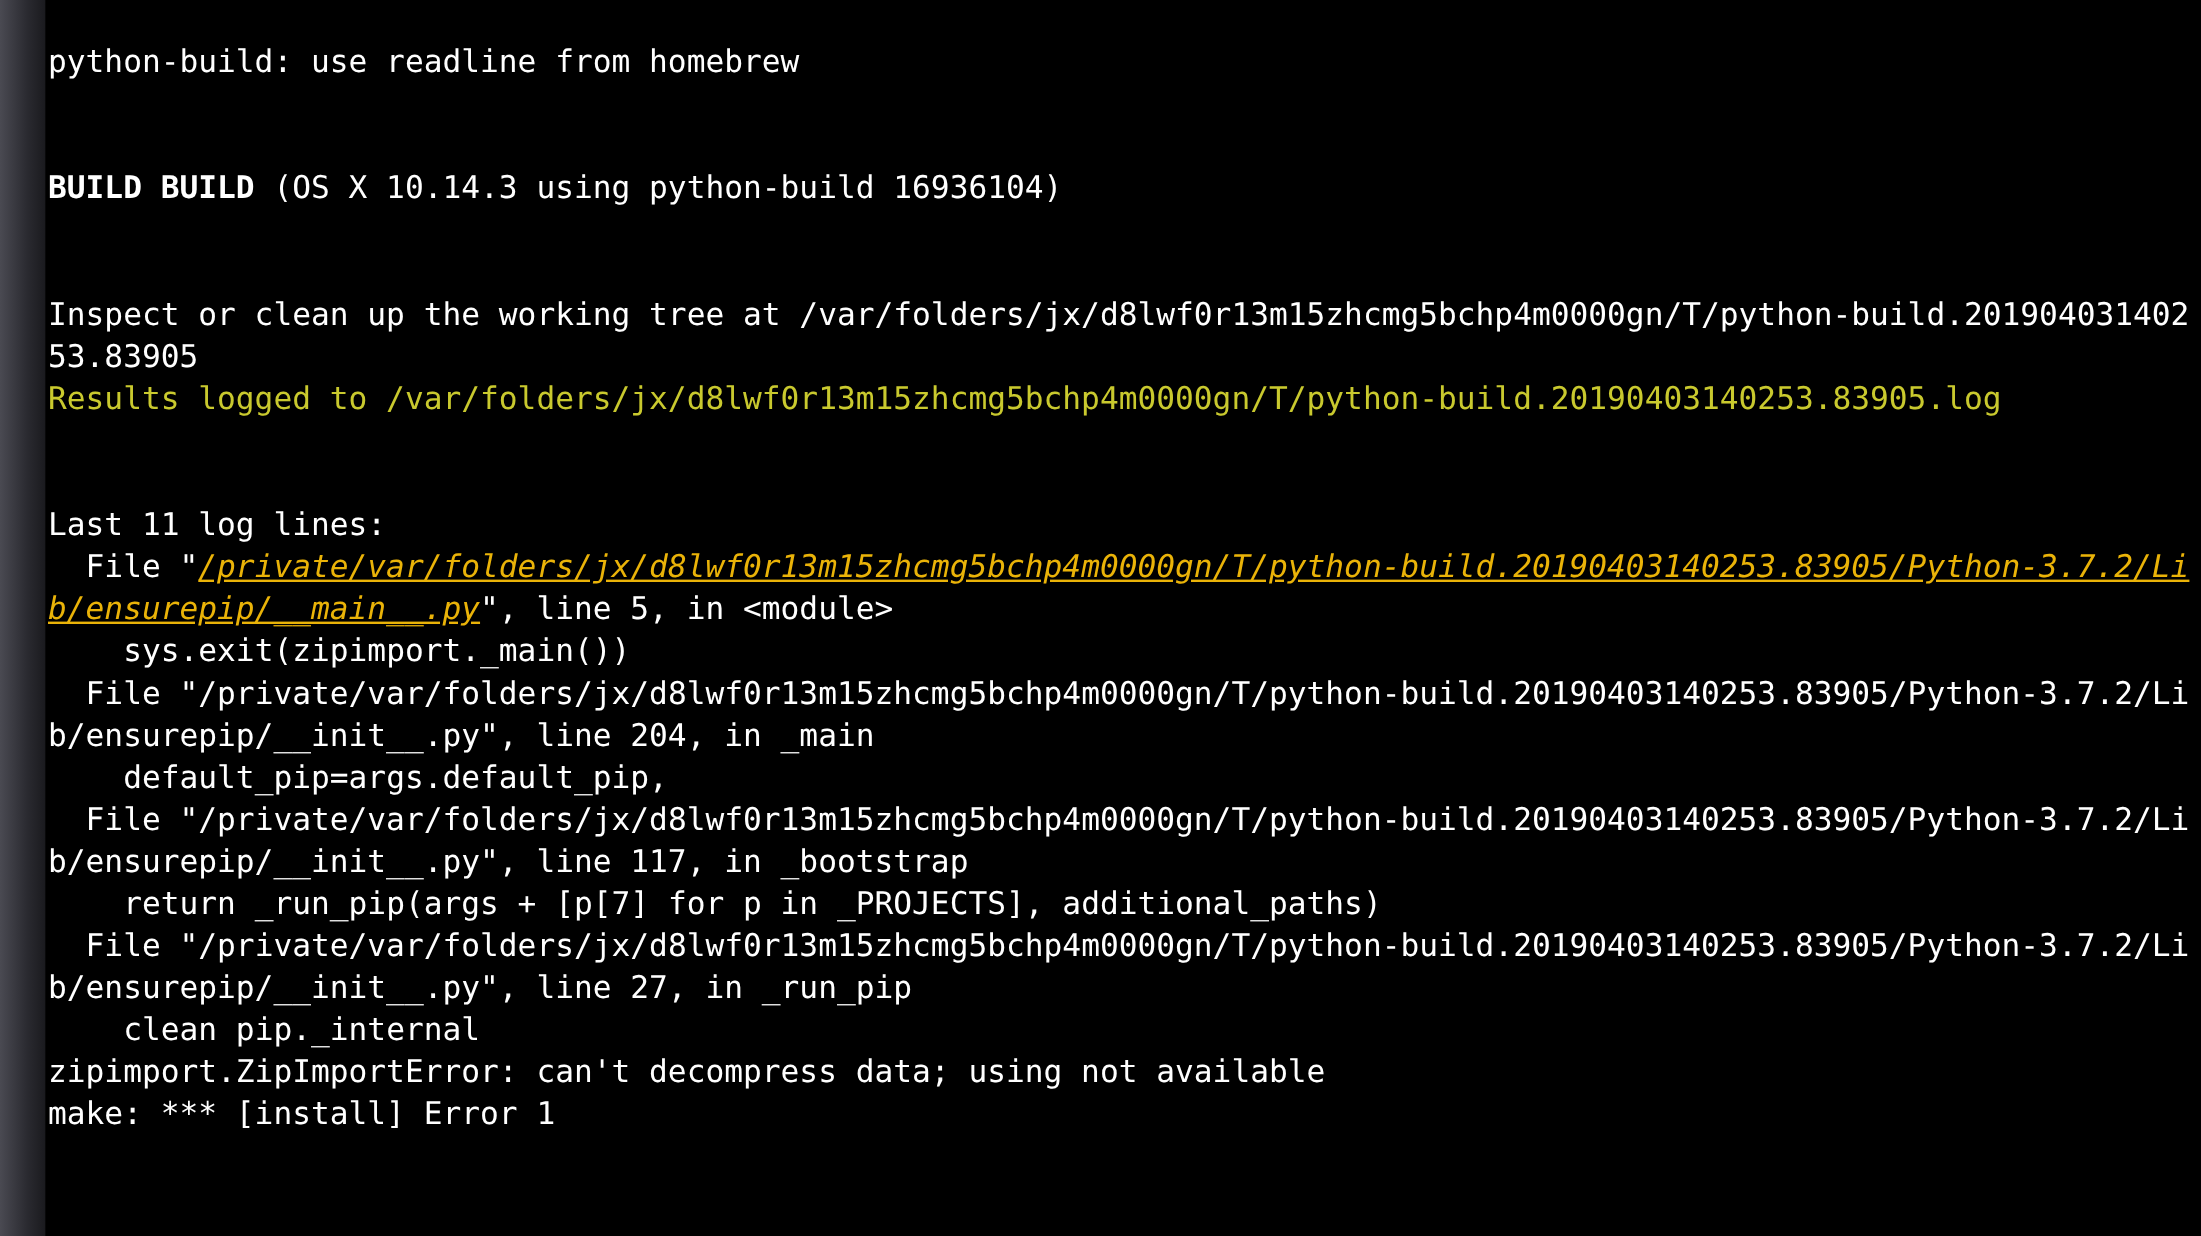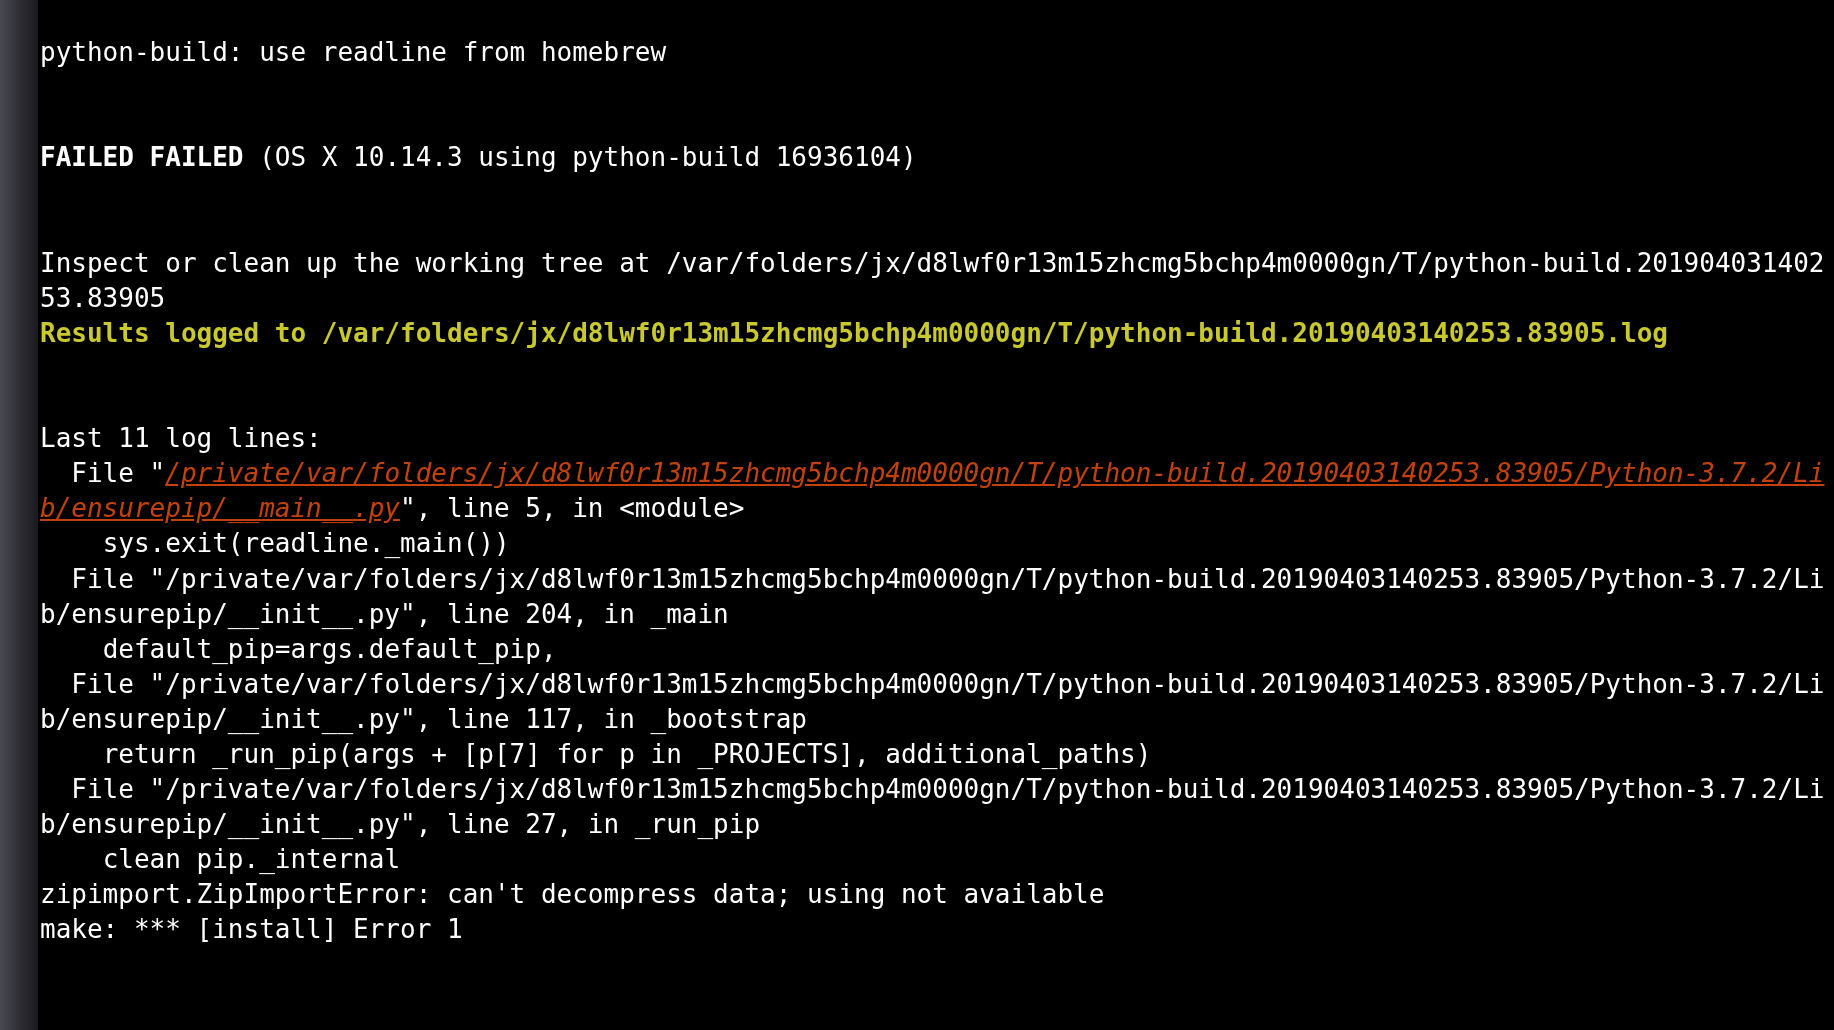--- a/index.html
+++ b/index.html
@@ -39,47 +39,46 @@
       word-break: break-all;
     }
     .line {
       color: #ffffff;
     }
     .bold {
       font-weight: bold;
     }
     .yellow {
       color: #c9c92e;
-      font-weight: bold;
     }
     .link {
-      color: #c2410c;
+      color: #eab308;
       text-decoration: underline;
       font-style: italic;
     }
     .blank {
       height: 1.35em;
     }
   </style>
 </head>
 <body>
 
 <div class="desktop-edge"></div>
 
 <div class="terminal">
 <span class="line">python-build: use readline from homebrew</span>
 <div class="blank"></div>
-<span class="line"><span class="bold">FAILED FAILED</span><span> (OS X 10.14.3 using python-build 16936104)</span></span>
+<span class="line"><span class="bold">BUILD BUILD</span><span> (OS X 10.14.3 using python-build 16936104)</span></span>
 <div class="blank"></div>
 <span class="line">Inspect or clean up the working tree at /var/folders/jx/d8lwf0r13m15zhcmg5bchp4m0000gn/T/python-build.20190403140253.83905</span>
 <span class="line yellow">Results logged to /var/folders/jx/d8lwf0r13m15zhcmg5bchp4m0000gn/T/python-build.20190403140253.83905.log</span>
 <div class="blank"></div>
 <span class="line">Last 11 log lines:</span>
 <span class="line"><span>  File "</span><span class="link">/private/var/folders/jx/d8lwf0r13m15zhcmg5bchp4m0000gn/T/python-build.20190403140253.83905/Python-3.7.2/Lib/ensurepip/__main__.py</span><span>", line 5, in &lt;module&gt;</span></span>
-<span class="line">    sys.exit(readline._main())</span>
+<span class="line">    sys.exit(zipimport._main())</span>
 <span class="line">  File "/private/var/folders/jx/d8lwf0r13m15zhcmg5bchp4m0000gn/T/python-build.20190403140253.83905/Python-3.7.2/Lib/ensurepip/__init__.py", line 204, in _main</span>
 <span class="line">    default_pip=args.default_pip,</span>
 <span class="line">  File "/private/var/folders/jx/d8lwf0r13m15zhcmg5bchp4m0000gn/T/python-build.20190403140253.83905/Python-3.7.2/Lib/ensurepip/__init__.py", line 117, in _bootstrap</span>
 <span class="line">    return _run_pip(args + [p[7] for p in _PROJECTS], additional_paths)</span>
 <span class="line">  File "/private/var/folders/jx/d8lwf0r13m15zhcmg5bchp4m0000gn/T/python-build.20190403140253.83905/Python-3.7.2/Lib/ensurepip/__init__.py", line 27, in _run_pip</span>
 <span class="line">    clean pip._internal</span>
 <span class="line">zipimport.ZipImportError: can't decompress data; using not available</span>
 <span class="line">make: *** [install] Error 1</span>
 </div>
 

